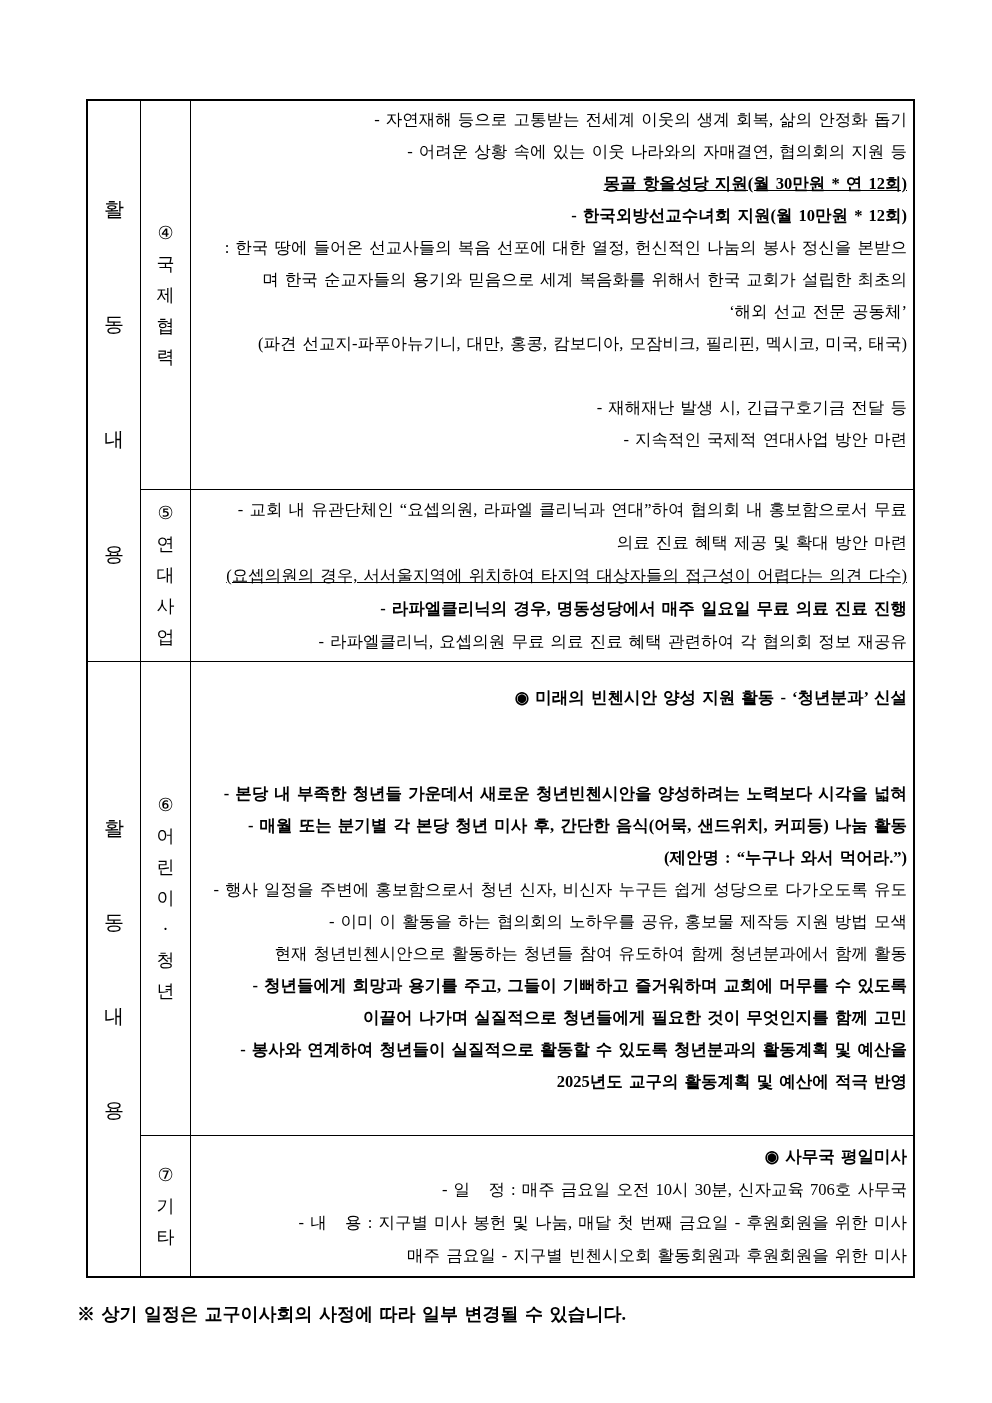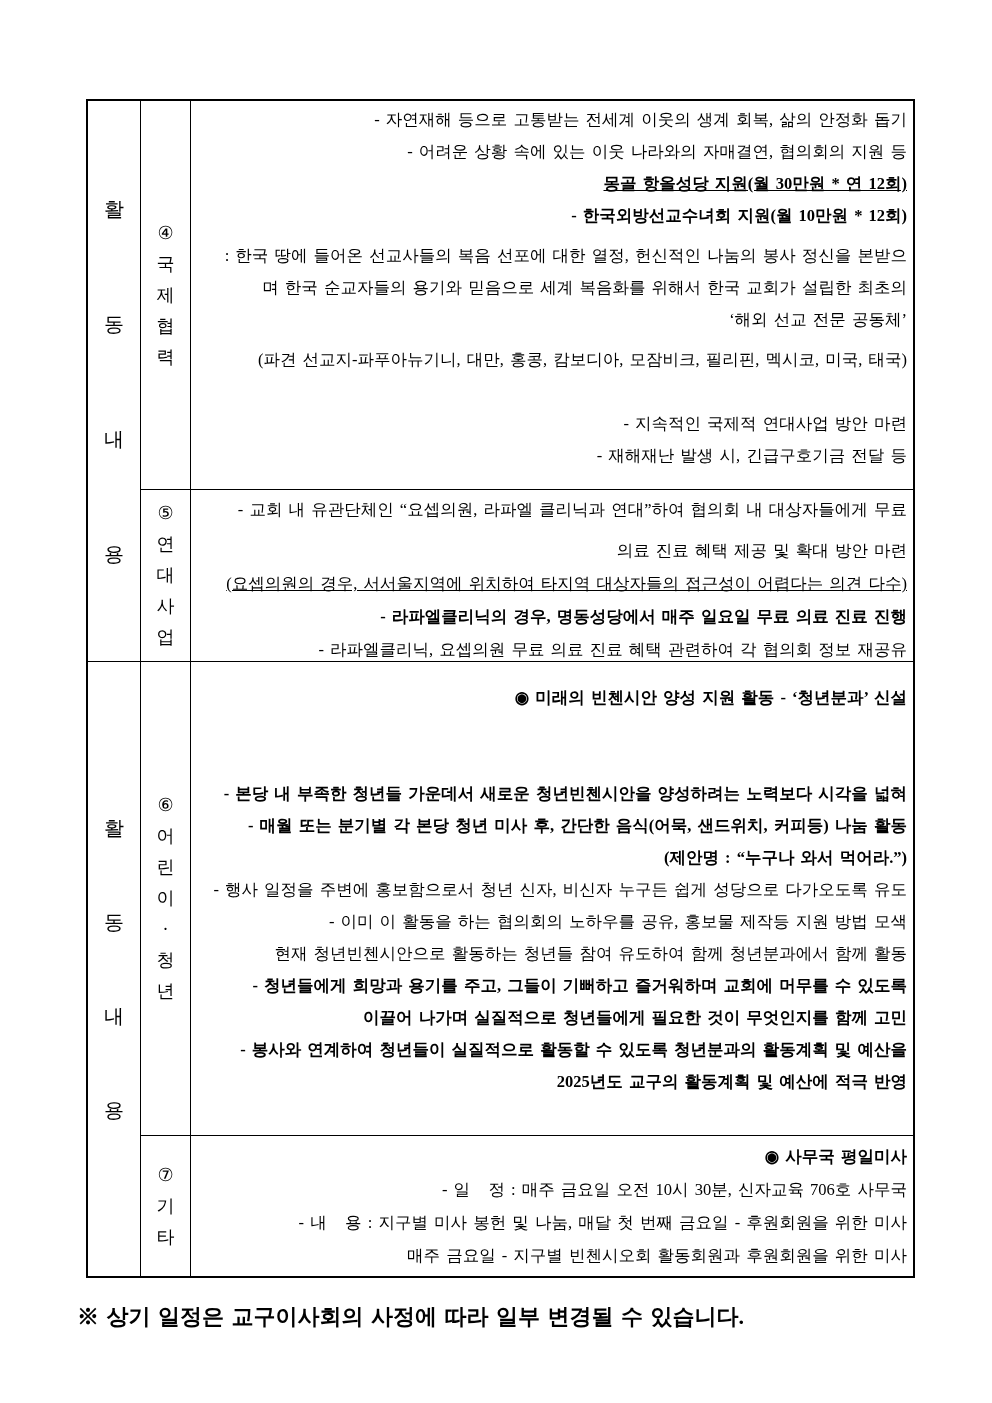--- a/index.html
+++ b/index.html
@@ -45,29 +45,29 @@
     overflow:hidden;
     text-align:right;
   }
   .row-r5 .row-content{padding-top:3px;line-height:33px;}
   .row-r6 .row-content{padding-top:20px;line-height:32px;}
   .row-r7 .row-content{padding-top:4px;line-height:33px;}
 
   .line{white-space:pre;word-spacing:2px;letter-spacing:0;}
   .line.b{font-weight:700;}
   .ind1{padding-left:7px;text-decoration:underline;}
-  .ind2{padding-left:10px;margin-top:8px;}
+  .ind2{padding-left:10px;}
   .ind3{padding-left:17px;}
   .ind4{padding-left:100px;}
 
   .vchar{display:block;}
 
   .footer-note{
     position:absolute;left:77px;top:1302px;
-    font-size:22px;font-weight:600;white-space:pre;word-spacing:2px;
+    font-size:18px;font-weight:600;white-space:pre;word-spacing:2px;
   }
 </style>
 </head>
 <body>
 
 <div class="page">
 
   <div class="doc-table">
 
     <div class="section section-1">
@@ -89,34 +89,34 @@
           <div class="row-content">
               <div class="line">- 자연재해 등으로 고통받는 전세계 이웃의 생계 회복, 삶의 안정화 돕기</div>
               <div class="line">- 어려운 상황 속에 있는 이웃 나라와의 자매결연, 협의회의 지원 등</div>
               <div class="line ind1 b">몽골 항올성당 지원(월 30만원 * 연 12회)</div>
               <div class="line b">- 한국외방선교수녀회 지원(월 10만원 * 12회)</div>
               <div class="line ind2">: 한국 땅에 들어온 선교사들의 복음 선포에 대한 열정, 헌신적인 나눔의 봉사 정신을 본받으</div>
               <div class="line ind3">며 한국 순교자들의 용기와 믿음으로 세계 복음화를 위해서 한국 교회가 설립한 최초의</div>
               <div class="line ind3">‘해외 선교 전문 공동체’</div>
               <div class="line ind2">(파견 선교지-파푸아뉴기니, 대만, 홍콩, 캄보디아, 모잠비크, 필리핀, 멕시코, 미국, 태국)</div>
               <div class="line">&nbsp;</div>
+              <div class="line">- 재해재난 발생 시, 긴급구호기금 전달 등</div>
               <div class="line">- 지속적인 국제적 연대사업 방안 마련</div>
-              <div class="line">- 재해재난 발생 시, 긴급구호기금 전달 등</div>
             </div>
         </div>
         <div class="row row-r5">
           <div class="row-label">
               <span class="vchar">⑤</span>
               <span class="vchar">연</span>
               <span class="vchar">대</span>
               <span class="vchar">사</span>
               <span class="vchar">업</span>
             </div>
           <div class="row-content">
-              <div class="line">- 교회 내 유관단체인 “요셉의원, 라파엘 클리닉과 연대”하여 협의회 내 대상자들에게 무료</div>
+              <div class="line">- 교회 내 유관단체인 “요셉의원, 라파엘 클리닉과 연대”하여 협의회 내 홍보함으로서 무료</div>
               <div class="line ind2">의료 진료 혜택 제공 및 확대 방안 마련</div>
               <div class="line ind1">(요셉의원의 경우, 서서울지역에 위치하여 타지역 대상자들의 접근성이 어렵다는 의견 다수)</div>
               <div class="line b">- 라파엘클리닉의 경우, 명동성당에서 매주 일요일 무료 의료 진료 진행</div>
               <div class="line">- 라파엘클리닉, 요셉의원 무료 의료 진료 혜택 관련하여 각 협의회 정보 재공유</div>
             </div>
         </div>
       </div>
     </div>
 
     <div class="section section-2">

